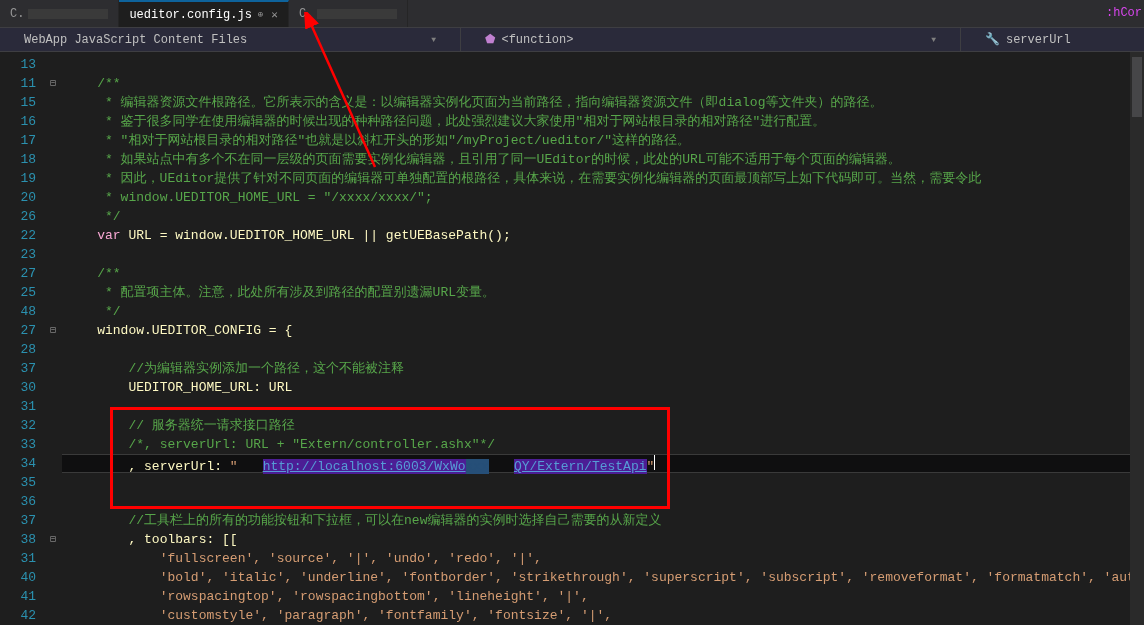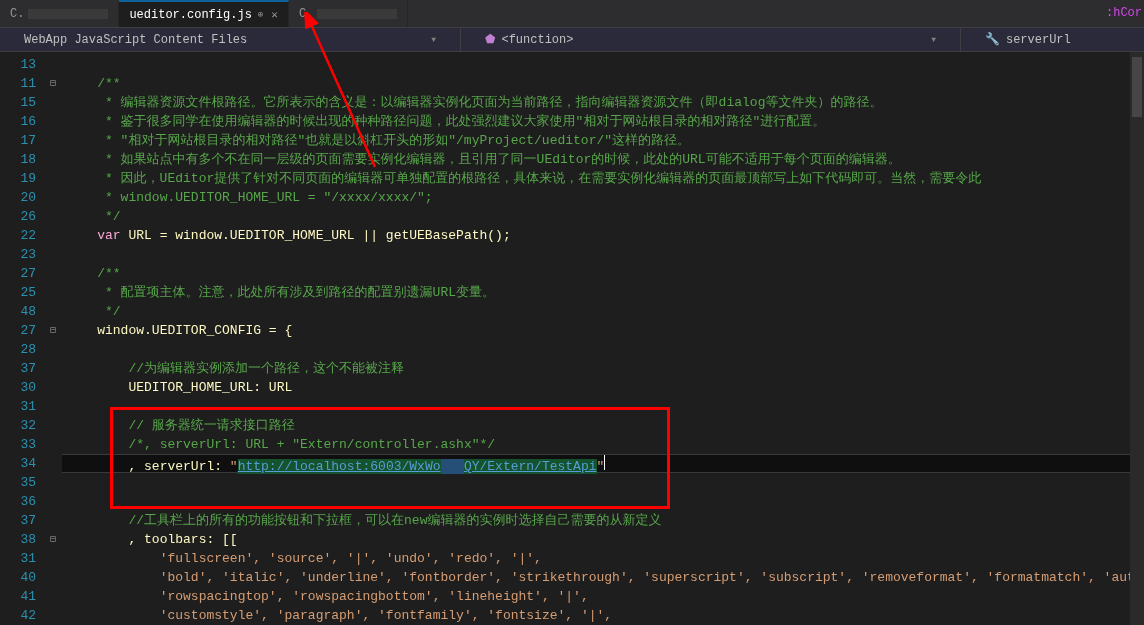--- a/index.html
+++ b/index.html
@@ -112,21 +112,21 @@
   background: #0f0f10;
   border: 1px solid #3a3a3a;
   border-left: none;
   border-right: none;
 }
 .c-comment { color: #57a64a; }
 .c-keyword { color: #f9a8d4; }
 .c-string { color: #d69d73; }
 .c-ident { color: #fef9c3; }
 .c-link { color: #569cd6; text-decoration: underline; }
-.c-link-sel { background: #14532d; }
+.c-link-sel { background: #4c1d95; margin-left: 25px; }
 .c-obscured { background: #264f78; color: #264f78; text-align: right; }
 .highlight-box {
   position: absolute;
   border: 3px solid #ff0000;
   left: 110px;
   top: 407px;
   width: 560px;
   height: 102px;
   pointer-events: none;
   z-index: 10;

